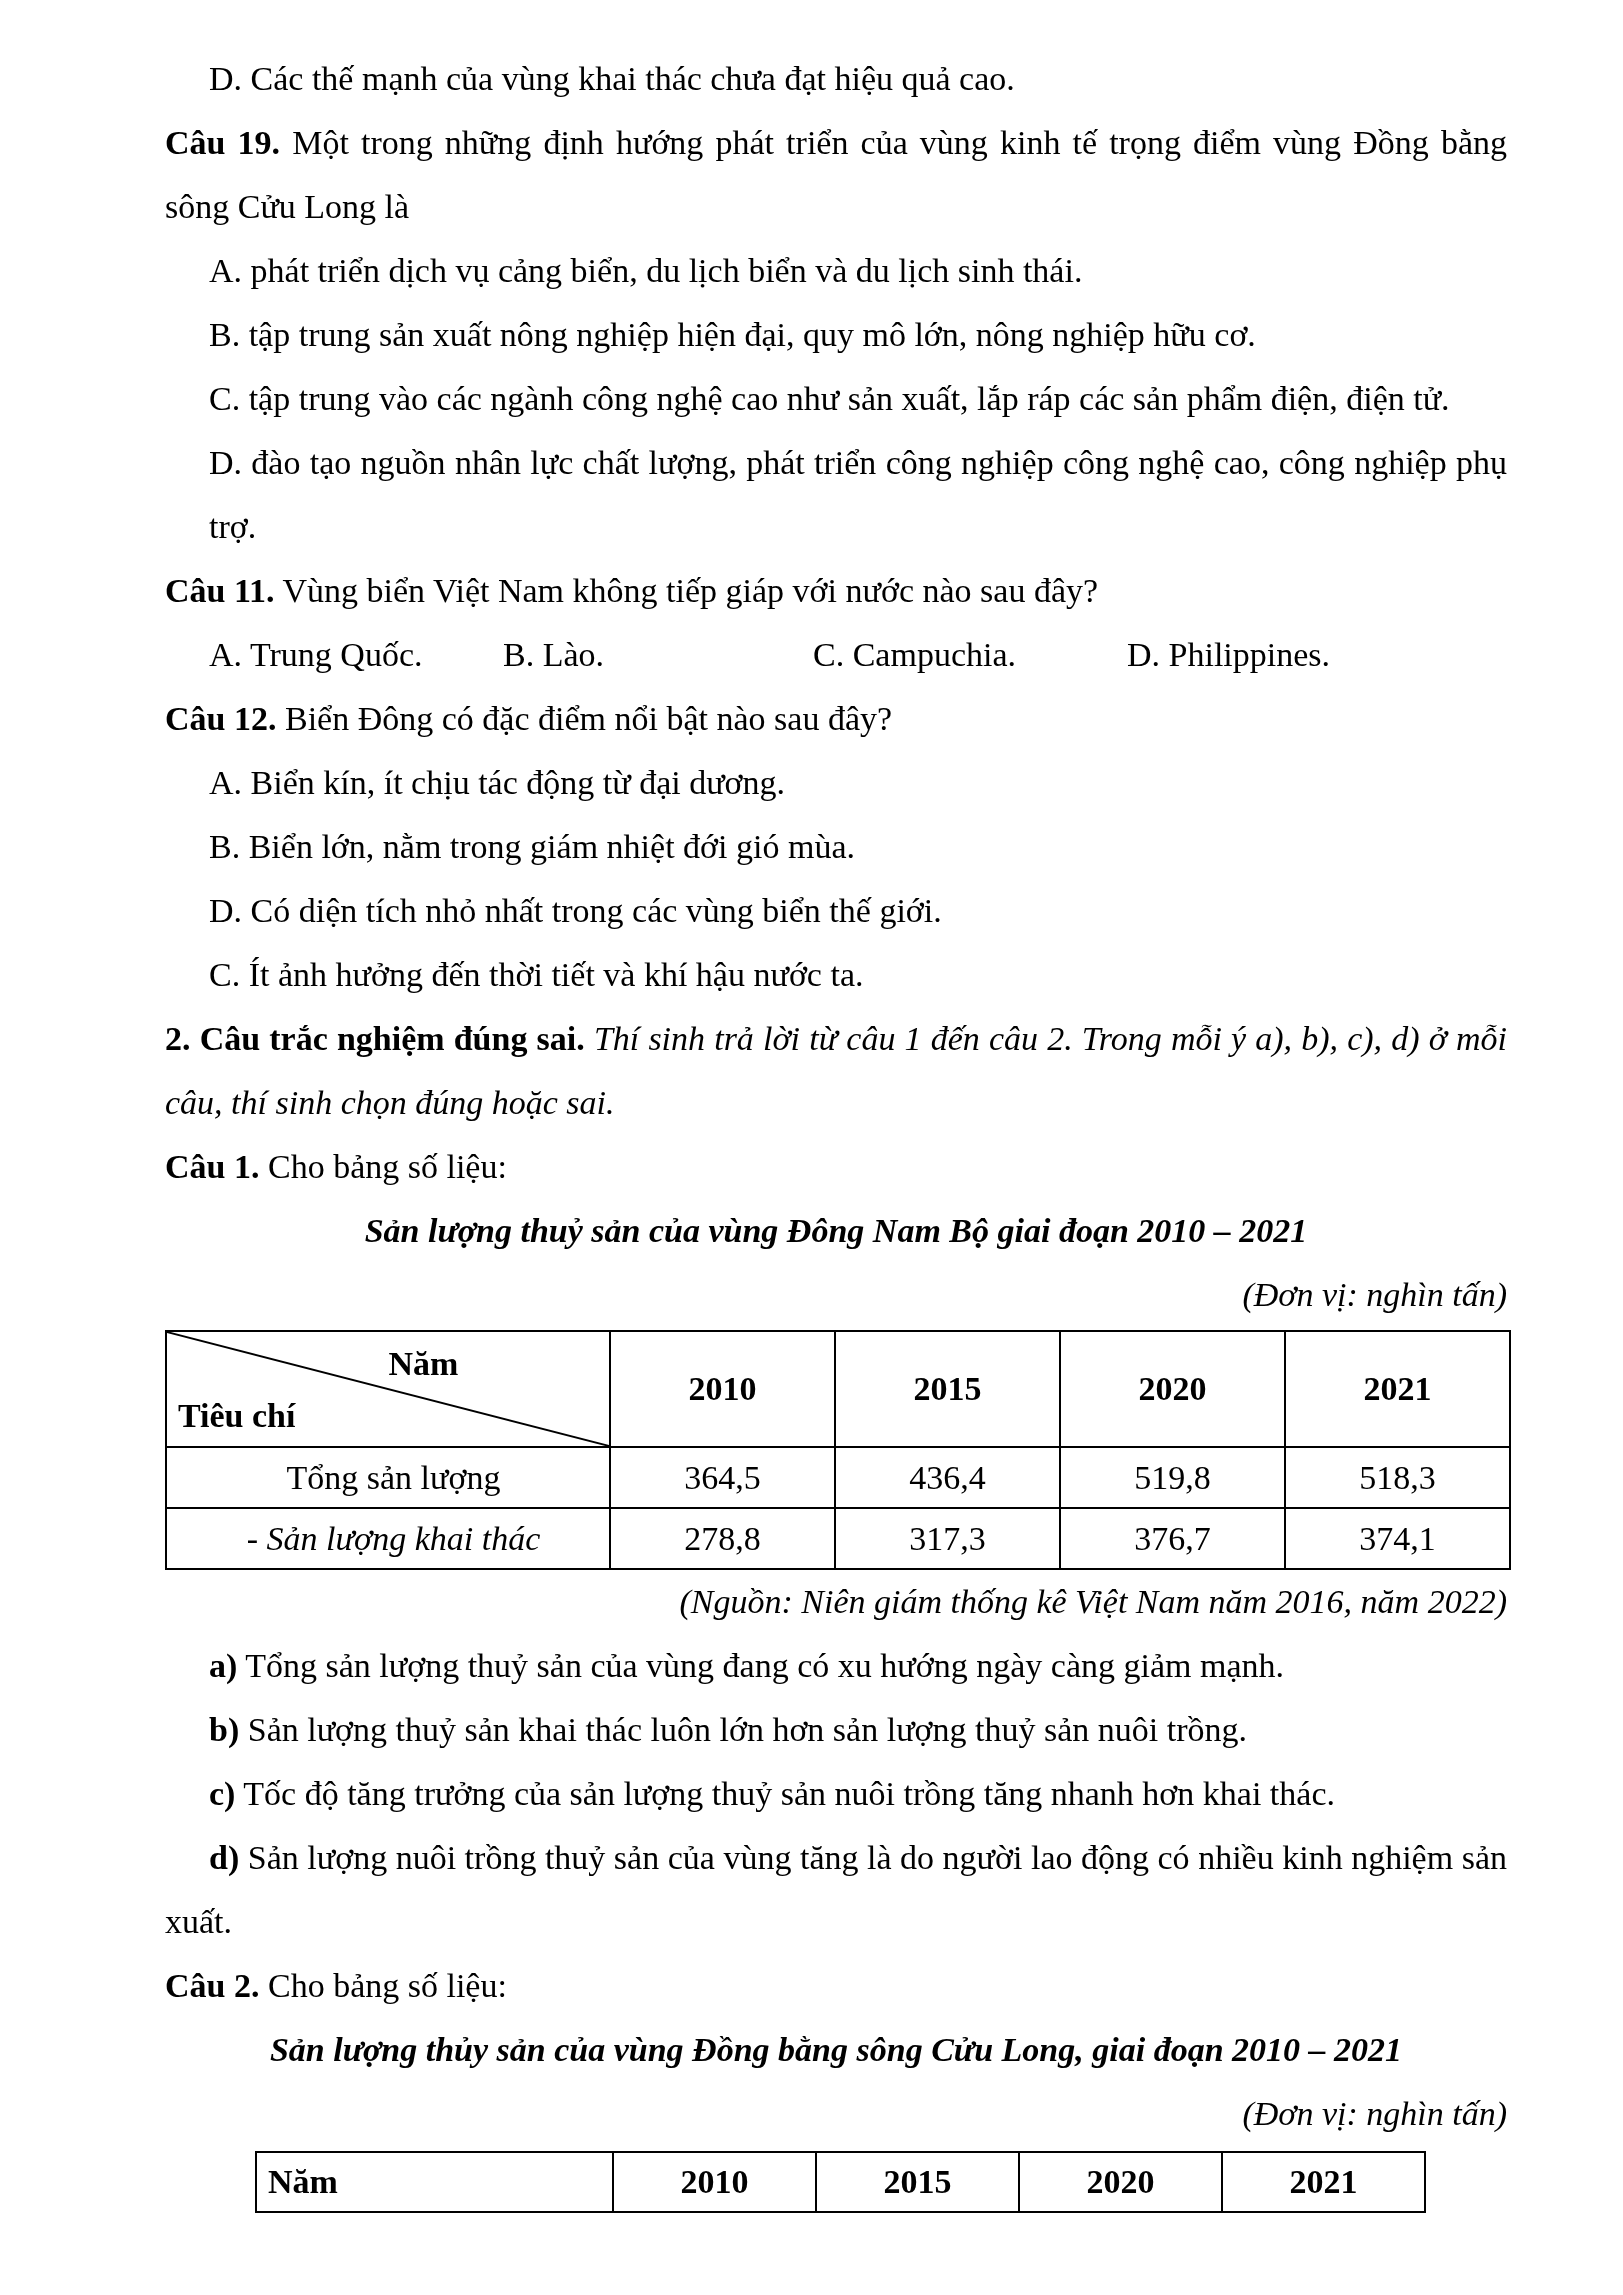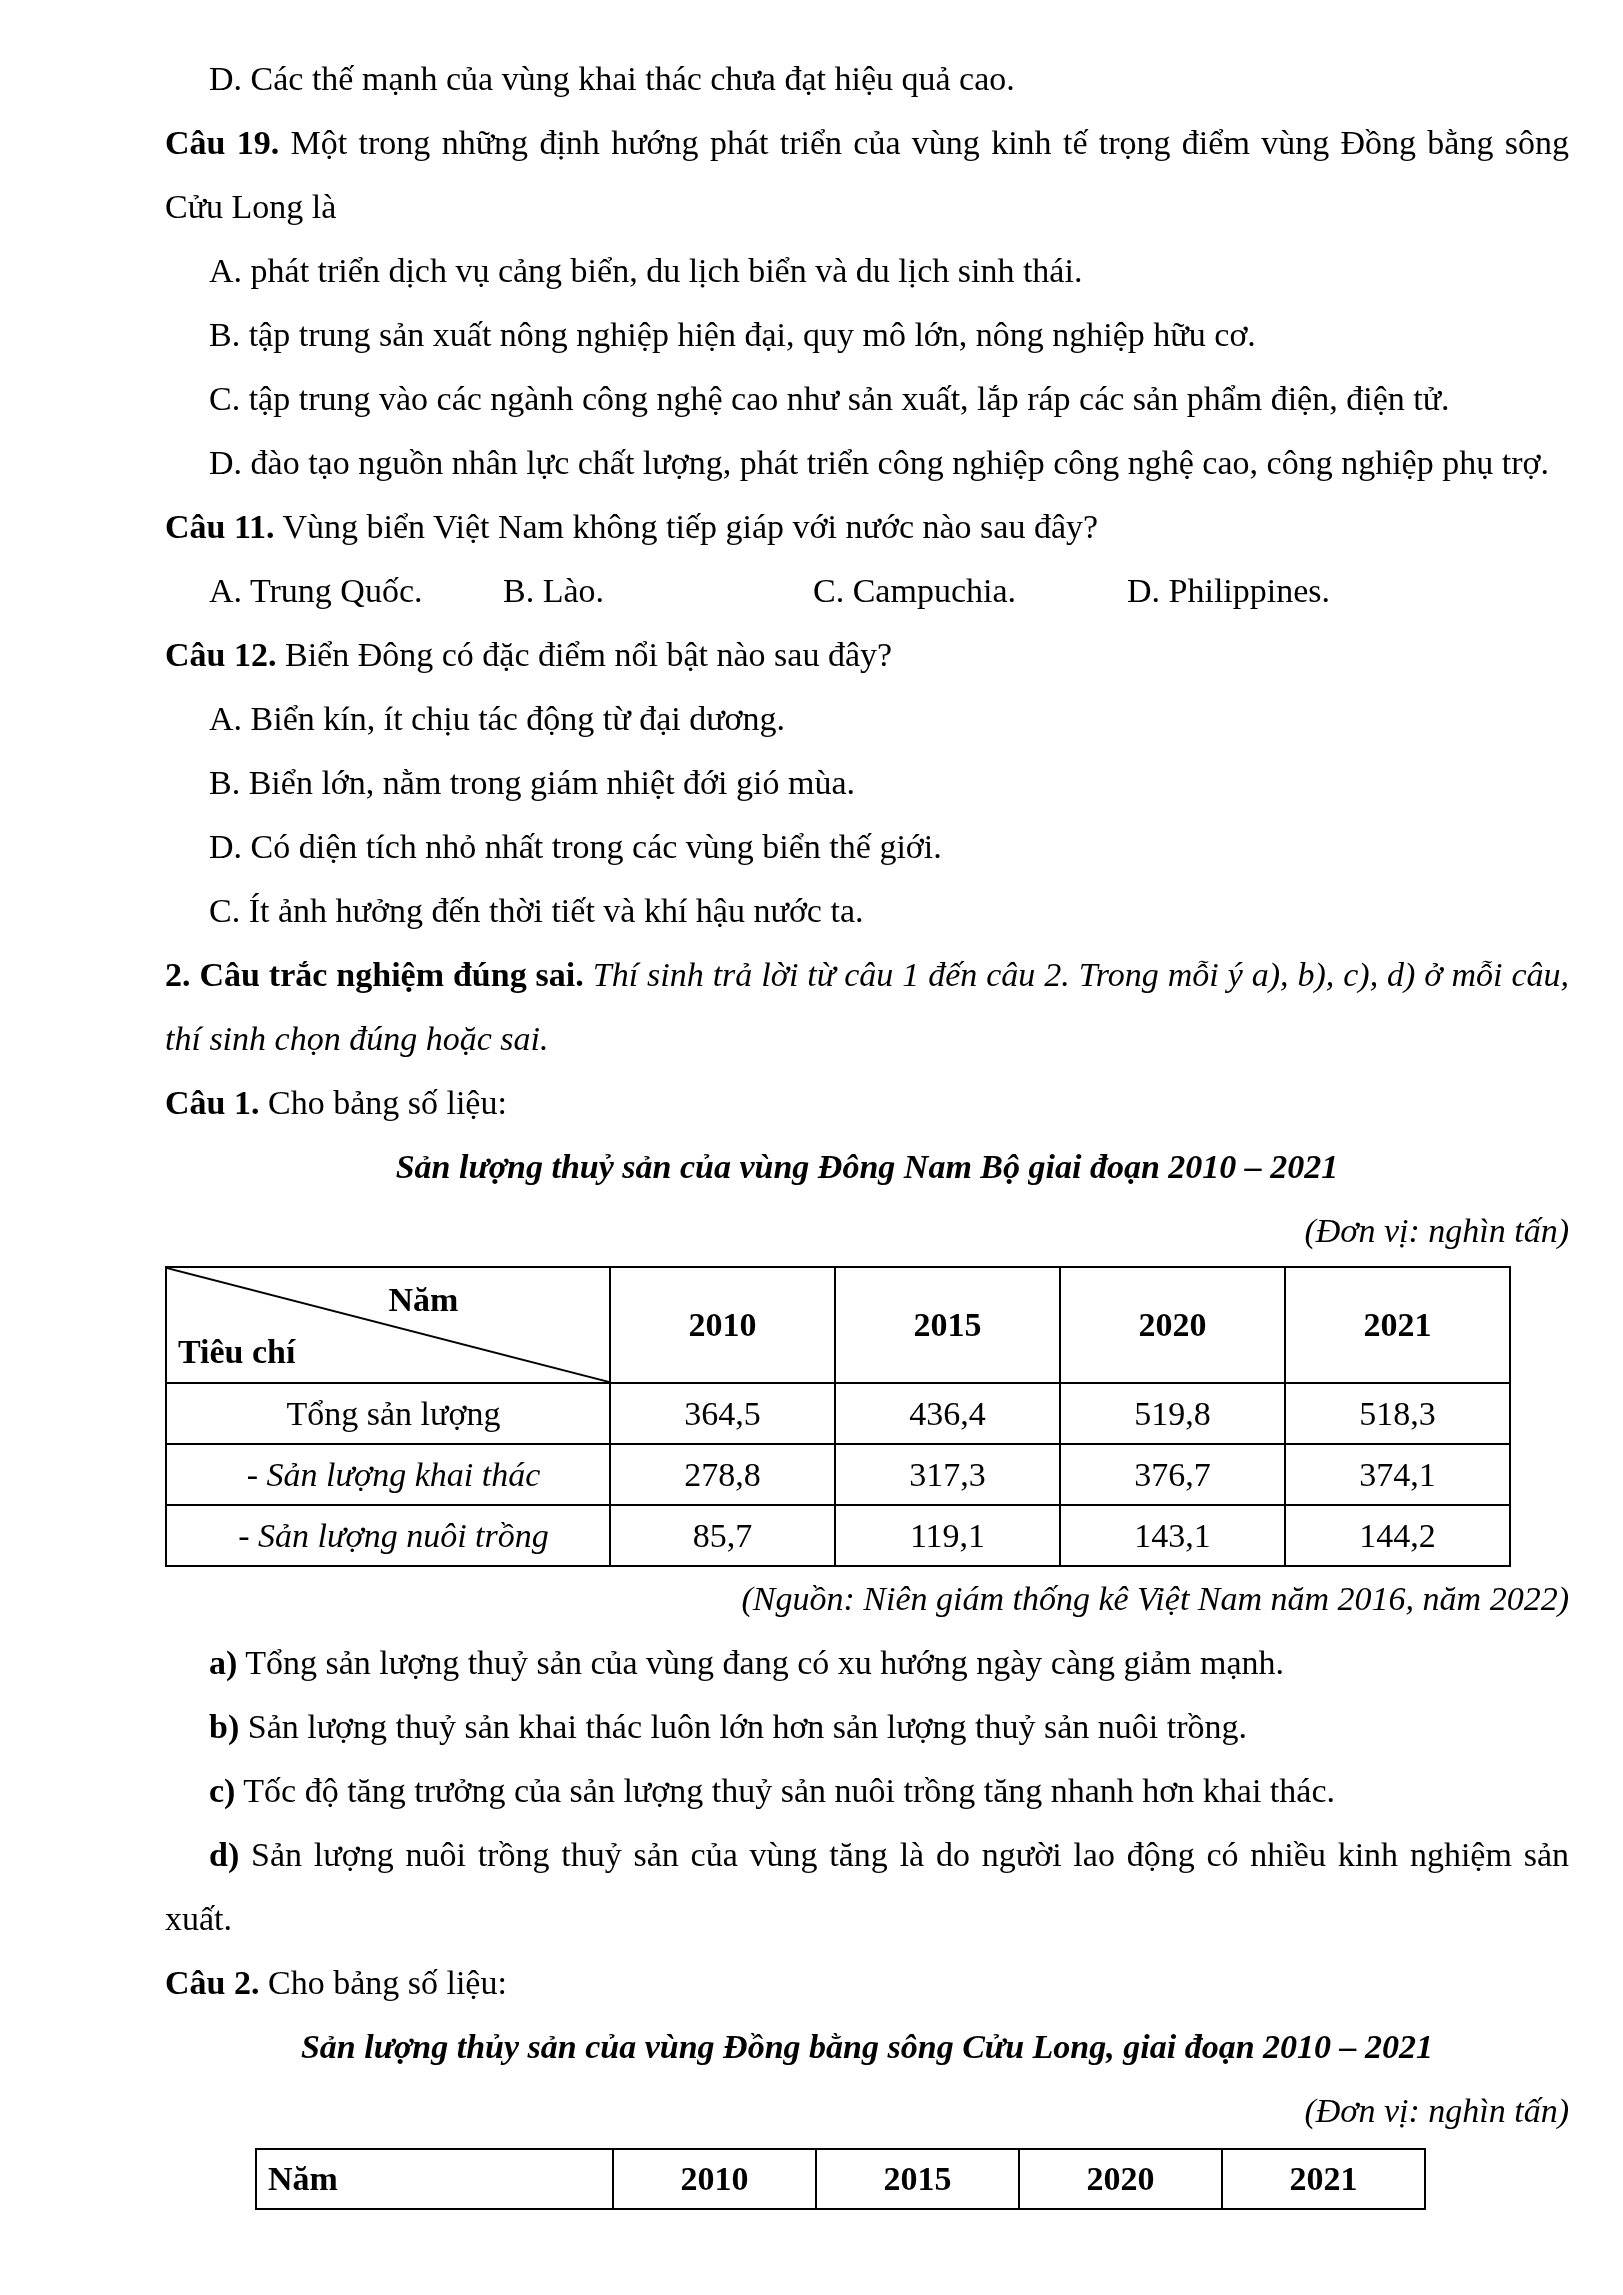--- a/index.html
+++ b/index.html
@@ -8,21 +8,21 @@
     width: 1623px;
     height: 2295px;
     overflow: hidden;
     font-family: "Liberation Serif", "DejaVu Serif", serif;
     font-size: 34px;
     color: #000;
   }
   .page {
     width: 1623px;
     height: 1951px;
-    padding: 47px 54px 0 165px;
+    padding: 47px 116px 0 165px;
   }
   p { line-height: 64px; text-align: justify; }
   .opt { padding-left: 44px; }
   .bold { font-weight: bold; }
   .italic { font-style: italic; }
   .center { text-align: center; }
   .right { text-align: right; }
   .stmt { text-indent: 44px; }
   .optrow { display: flex; line-height: 64px; padding-left: 44px; }
   .optrow span:nth-child(1) { width: 294px; }
@@ -115,27 +115,20 @@
         <td class="num">519,8</td>
         <td class="num">518,3</td>
       </tr>
       <tr class="it">
         <td class="lbl">- Sản lượng khai thác</td>
         <td class="num">278,8</td>
         <td class="num">317,3</td>
         <td class="num">376,7</td>
         <td class="num">374,1</td>
       </tr>
-      <tr class="it">
-        <td class="lbl">- Sản lượng nuôi trồng</td>
-        <td class="num">85,7</td>
-        <td class="num">119,1</td>
-        <td class="num">143,1</td>
-        <td class="num">144,2</td>
-      </tr>
     </tbody>
   </table>
 
   <p class="right italic">(Nguồn: Niên giám thống kê Việt Nam năm 2016, năm 2022)</p>
 
   <p class="stmt"><b>a)</b><span> Tổng sản lượng thuỷ sản của vùng đang có xu hướng ngày càng giảm mạnh.</span></p>
   <p class="stmt"><b>b)</b><span> Sản lượng thuỷ sản khai thác luôn lớn hơn sản lượng thuỷ sản nuôi trồng.</span></p>
   <p class="stmt"><b>c)</b><span> Tốc độ tăng trưởng của sản lượng thuỷ sản nuôi trồng tăng nhanh hơn khai thác.</span></p>
   <p class="stmt"><b>d)</b><span> Sản lượng nuôi trồng thuỷ sản của vùng tăng là do người lao động có nhiều kinh nghiệm sản xuất.</span></p>
 

